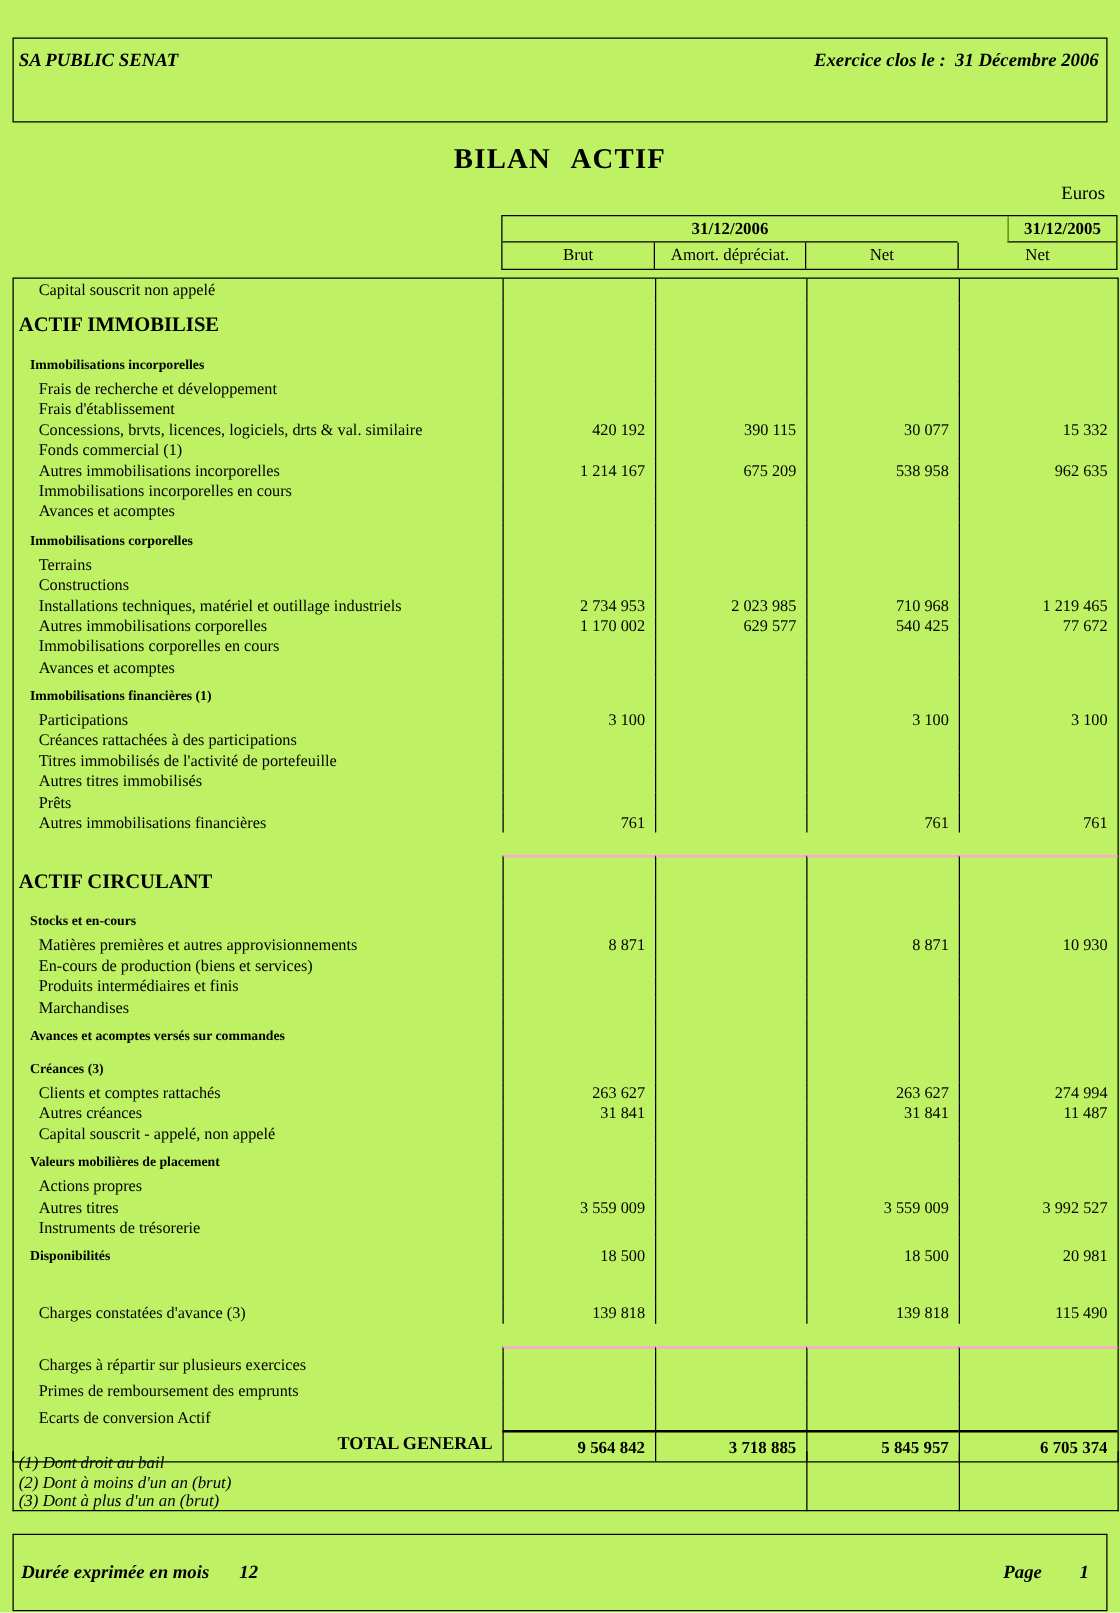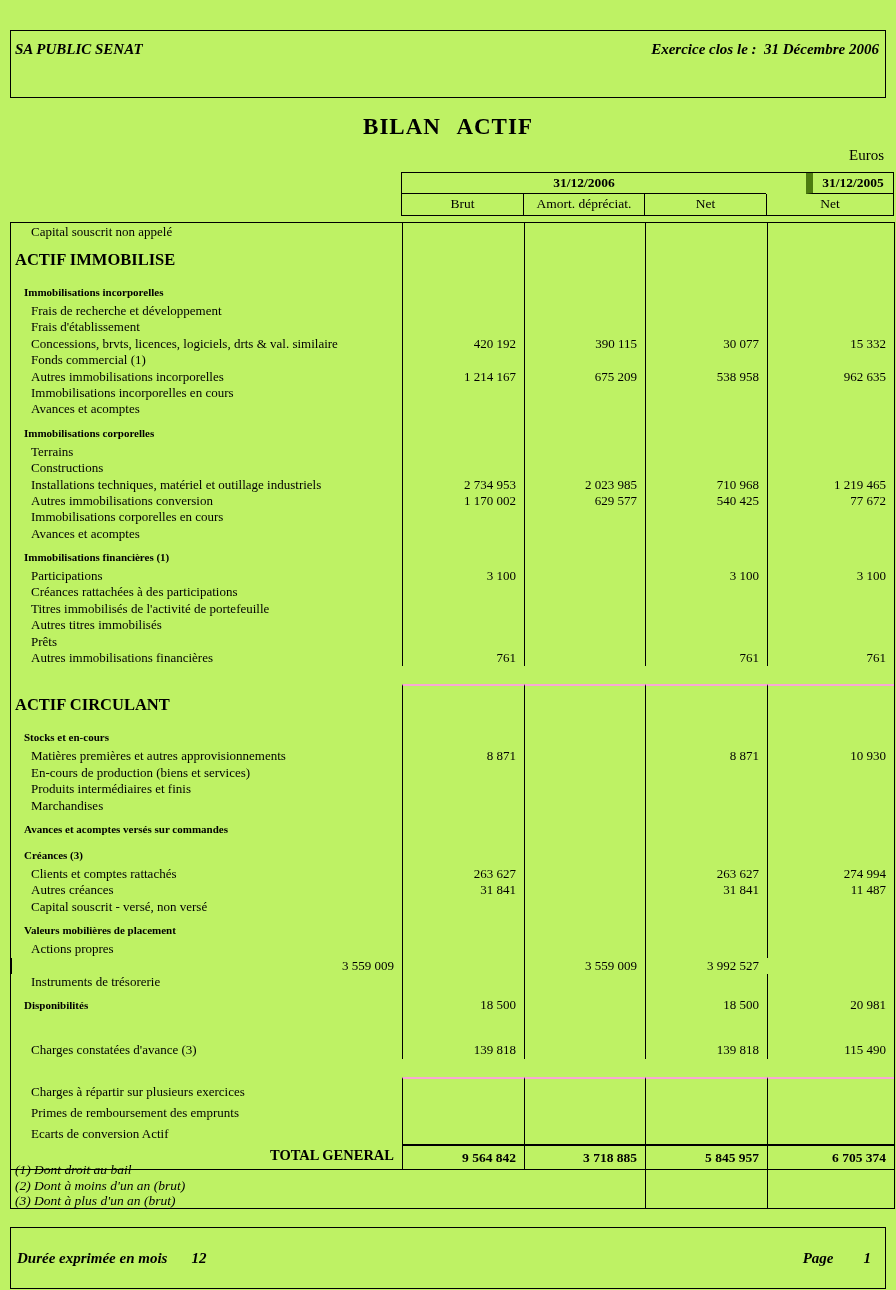--- a/index.html
+++ b/index.html
@@ -36,21 +36,21 @@
     font-size:15px; font-weight:normal;
   }
   
   .col-header {
     position:absolute; left:401px; top:172px; width:493px;
     border:1px solid #000;
     font-size:13.5px; font-weight:bold; text-align:center;
   }
   .col-header .row1 { display:grid; grid-template-columns:364px 127px; height:21px; }
   .col-header .row1 > div { border-bottom:1px solid #000; line-height:20px; }
-  .col-header .row1 > div + div { border-left:7px solid #4d7c0f;margin-left:40px; }
+  .col-header .row1 > div + div { border-left:1px solid #4d7c0f;margin-left:40px; }
   .col-header .row2 { display:grid; grid-template-columns:121px 121px 122px 127px; height:21px; }
   .col-header .row2 > div { line-height:20px; font-weight:normal; }
   .col-header .row2 > div + div { border-left:1px solid #000; }
   
   .body-table {
     position:absolute; left:10px; top:222px; width:885px;
     border:1px solid #000;
     font-size:13px;
   }
   .trow { display:grid; grid-template-columns:391px 122px 121px 122px 127px; }
@@ -215,21 +215,21 @@
         <div class="c num"></div>
       </div>
       <div class="trow item">
         <div class="c label">Installations techniques, matériel et outillage industriels</div>
         <div class="c num">2 734 953</div>
         <div class="c num">2 023 985</div>
         <div class="c num">710 968</div>
         <div class="c num">1 219 465</div>
       </div>
       <div class="trow item">
-        <div class="c label">Autres immobilisations conversion</div>
+        <div class="c label">Autres immobilisations corporelles</div>
         <div class="c num">1 170 002</div>
         <div class="c num">629 577</div>
         <div class="c num">540 425</div>
         <div class="c num">77 672</div>
       </div>
       <div class="trow item">
         <div class="c label">Immobilisations corporelles en cours</div>
         <div class="c num"></div>
         <div class="c num"></div>
         <div class="c num"></div>
@@ -362,41 +362,42 @@
         <div class="c num">274 994</div>
       </div>
       <div class="trow item">
         <div class="c label">Autres créances</div>
         <div class="c num">31 841</div>
         <div class="c num"></div>
         <div class="c num">31 841</div>
         <div class="c num">11 487</div>
       </div>
       <div class="trow item">
-        <div class="c label">Capital souscrit - versé, non versé</div>
+        <div class="c label">Capital souscrit - appelé, non appelé</div>
         <div class="c num"></div>
         <div class="c num"></div>
         <div class="c num"></div>
         <div class="c num"></div>
       </div>
       <div class="trow sub">
         <div class="c label">Valeurs mobilières de placement</div>
         <div class="c num"></div>
         <div class="c num"></div>
         <div class="c num"></div>
         <div class="c num"></div>
       </div>
       <div class="trow item">
         <div class="c label">Actions propres</div>
         <div class="c num"></div>
         <div class="c num"></div>
         <div class="c num"></div>
         <div class="c num"></div>
       </div>
       <div class="trow item">
+        <div class="c label">Autres titres</div>
         <div class="c num">3 559 009</div>
         <div class="c num"></div>
         <div class="c num">3 559 009</div>
         <div class="c num">3 992 527</div>
       </div>
       <div class="trow item">
         <div class="c label">Instruments de trésorerie</div>
         <div class="c num"></div>
         <div class="c num"></div>
         <div class="c num"></div>

